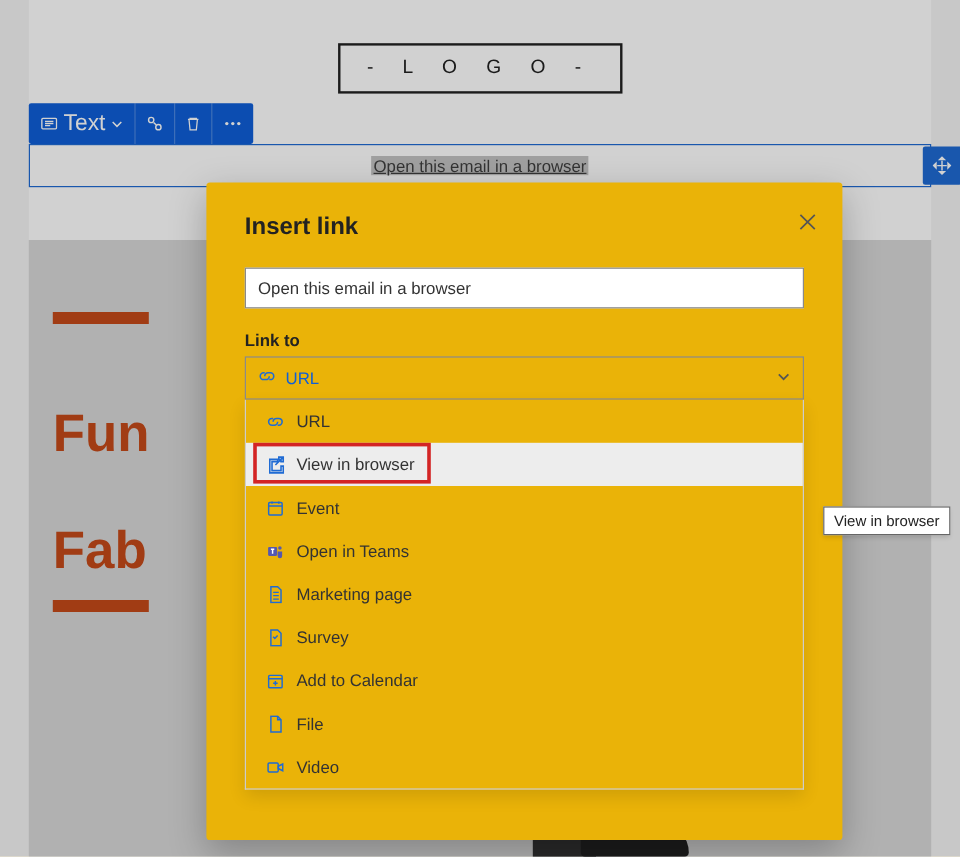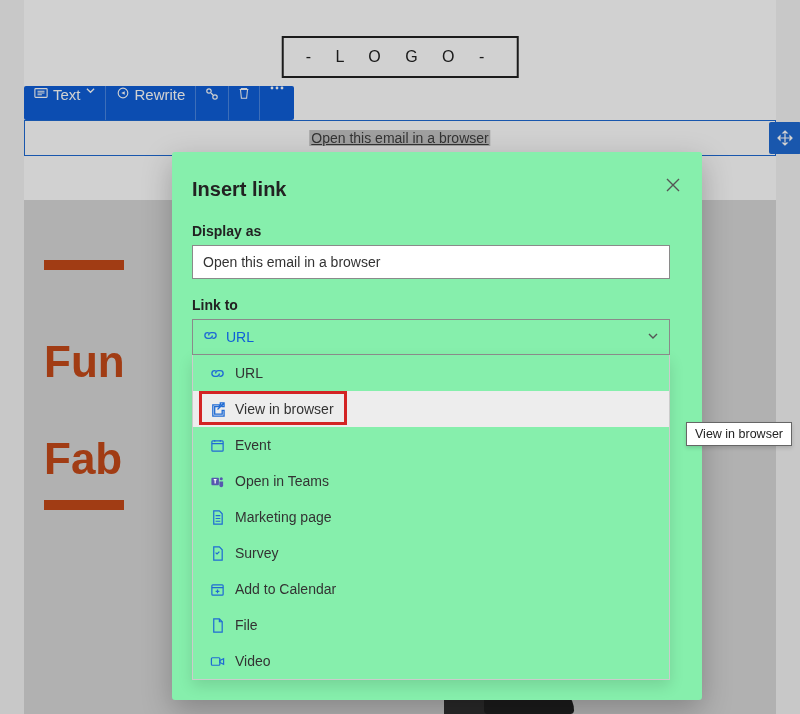--- a/index.html
+++ b/index.html
@@ -4,38 +4,38 @@
 <style>
   * { box-sizing: border-box; margin: 0; padding: 0; }
   html, body { width: 800px; height: 714px; overflow: hidden; font-family: "Segoe UI", Arial, sans-serif; }
   .stage { position: relative; width: 800px; height: 714px; background: #f4f4f4; }
   .dim-overlay { position: absolute; inset: 0; background: rgba(0,0,0,0.18); }
 
   
   .page-top { position: absolute; left: 24px; right: 24px; top: 0; height: 200px; background: #ffffff; }
   .logo-box { position: absolute; left: 50%; top: 36px; transform: translateX(-50%); border: 2px solid #222; padding: 10px 22px; letter-spacing: 10px; font-size: 16px; color: #222; font-weight: 400; }
   .toolbar { position: absolute; left: 24px; top: 86px; height: 34px; background: #0f5fd8; display: flex; align-items: center; border-radius: 2px; }
-  .toolbar .tb-btn { height: 34px; display: flex; padding: 0 10px; color: #fff; font-size: 15px; border-right: 1px solid rgba(255,255,255,0.25); gap:5px;}
+  .toolbar .tb-btn { height: 34px; display: flex; align-items: center; padding: 0 10px; color: #fff; font-size: 19px; border-right: 1px solid rgba(255,255,255,0.25); gap:5px;}
   .toolbar .tb-btn:last-child { border-right:none; }
   .toolbar svg { display:block; }
   .sel-box { position: absolute; left: 24px; right: 24px; top: 120px; height: 36px; border: 1px solid #1f6bd4; background: #fff; }
   .sel-text { position: absolute; left: 50%; top: 50%; transform: translate(-50%,-50%); font-size: 14px; color: #3f3f3f; background: #c4c4c4; padding: 0 2px; text-decoration: underline; }
   .drag-handle { position:absolute; right:-26px; top:50%; transform:translateY(-50%); width:32px; height:32px; background:#1f6bd4; border-radius:2px; display:flex; align-items:center; justify-content:center;}
   .drag-handle svg { display:block; }
 
   
   .hero { position:absolute; left:24px; right:24px; top:200px; bottom:0; background: #d8d8d8; }
   .hero .bar1 { position:absolute; left:20px; top:60px; width:80px; height:10px; background:#c54a19; }
   .hero .bar2 { position:absolute; left:20px; top:300px; width:80px; height:10px; background:#c54a19; }
   .hero .txt { position:absolute; left:20px; top:90px; font-size:44px; font-weight:700; color:#c54a19; line-height:1.1; }
   .hero .leg { position:absolute; left:420px; bottom:0; width:140px; height:110px; background: linear-gradient(100deg, #333 0%, #333 45%, transparent 45%); }
   .hero .shoe { position:absolute; left:460px; bottom:0; width:90px; height:28px; background:#222; border-radius: 14px 40px 6px 6px; }
 
   
-  .modal { position:absolute; left:172px; top:152px; width:530px; height:548px; background:#86efac; box-shadow: 0 10px 30px rgba(0,0,0,0.25); border-radius:3px; padding: 26px 32px 18px 20px; }
+  .modal { position:absolute; left:172px; top:152px; width:530px; height:548px; background:#eab308; box-shadow: 0 10px 30px rgba(0,0,0,0.25); border-radius:3px; padding: 26px 32px 18px 32px; }
   .modal h2 { font-size:20px; font-weight:600; color:#222; margin-bottom:22px; }
   .close-x { position:absolute; right:22px; top:26px; cursor:pointer; color:#444; }
   .label { font-size:14px; font-weight:600; color:#222; margin-bottom:6px; }
   .text-input { width:100%; height:34px; border:1px solid #8a8a8a; padding: 0 10px; font-size:14px; color:#333; margin-bottom:18px; }
   .select-box { width:100%; height:36px; border:1px solid #8a8a8a; display:flex; align-items:center; padding:0 10px; font-size:14px; color:#0f5fd8; gap:8px; position:relative; }
   .select-box .chev { position:absolute; right:10px; top:50%; transform:translateY(-50%); color:#555;}
   .dropdown { border:1px solid #ccc; border-top:none; box-shadow: 0 6px 14px rgba(0,0,0,0.12); }
   .dd-item { height:36px; display:flex; align-items:center; padding:0 16px; gap:10px; font-size:14px; color:#333; cursor:pointer; position:relative;}
   .dd-item.hover { background:#ededed; }
   .dd-item .ico { width:16px; height:16px; display:flex; align-items:center; justify-content:center; color:#1f6bd4; flex-shrink:0;}
@@ -69,27 +69,20 @@
     <div class="tb-btn">
       <svg width="14" height="14" viewBox="0 0 16 16">
           <rect x="1" y="3" width="14" height="10" rx="1" fill="none" stroke="#fff" stroke-width="1.3"></rect>
           <path d="M4 6h8M4 8h8M4 10h5" stroke="#fff" stroke-width="1.2"></path>
         </svg>
       <span>Text</span>
       <svg width="9" height="9" viewBox="0 0 10 10">
           <path d="M1 3l4 4 4-4" stroke="#fff" stroke-width="1.4" fill="none"></path>
         </svg>
     </div>
-    <div class="tb-btn">
-      <svg width="14" height="14" viewBox="0 0 16 16">
-          <circle cx="8" cy="8" r="5.5" fill="none" stroke="#fff" stroke-width="1.3"></circle>
-          <path d="M6 8l4-2v4z" fill="#fff"></path>
-        </svg>
-      <span>Rewrite</span>
-    </div>
     <div class="tb-btn" style="padding:0 8px;">
       <svg width="16" height="16" viewBox="0 0 16 16">
           <circle cx="5" cy="5" r="2.2" fill="none" stroke="#fff" stroke-width="1.2"></circle>
           <circle cx="11" cy="11" r="2.2" fill="none" stroke="#fff" stroke-width="1.2"></circle>
           <path d="M7 7l2 2" stroke="#fff" stroke-width="1.2"></path>
         </svg>
     </div>
     <div class="tb-btn" style="padding:0 8px;">
       <svg width="14" height="14" viewBox="0 0 16 16">
           <path d="M3 4h10M5 4V3h6v1M4 4l1 10h6l1-10" fill="none" stroke="#fff" stroke-width="1.2"></path>
@@ -116,21 +109,20 @@
   <div class="dim-overlay"></div>
 
   <div class="modal">
     <h2>Insert link</h2>
     <div class="close-x">
       <svg width="14" height="14" viewBox="0 0 14 14">
           <path d="M1 1l12 12M13 1L1 13" stroke="#555" stroke-width="1.4"></path>
         </svg>
     </div>
 
-    <div class="label">Display as</div>
     <input class="text-input" value="Open this email in a browser" style="">
 
     <div class="label">Link to</div>
     <div class="select-box">
       <span class="ico">
         <svg width="15" height="15" viewBox="0 0 16 16">
             <path d="M6 8a3 3 0 013-3h2a3 3 0 010 6h-1M10 8a3 3 0 01-3 3H5a3 3 0 010-6h1" fill="none" stroke="#1f6bd4" stroke-width="1.4"></path>
           </svg>
       </span>
       <span>URL</span>

